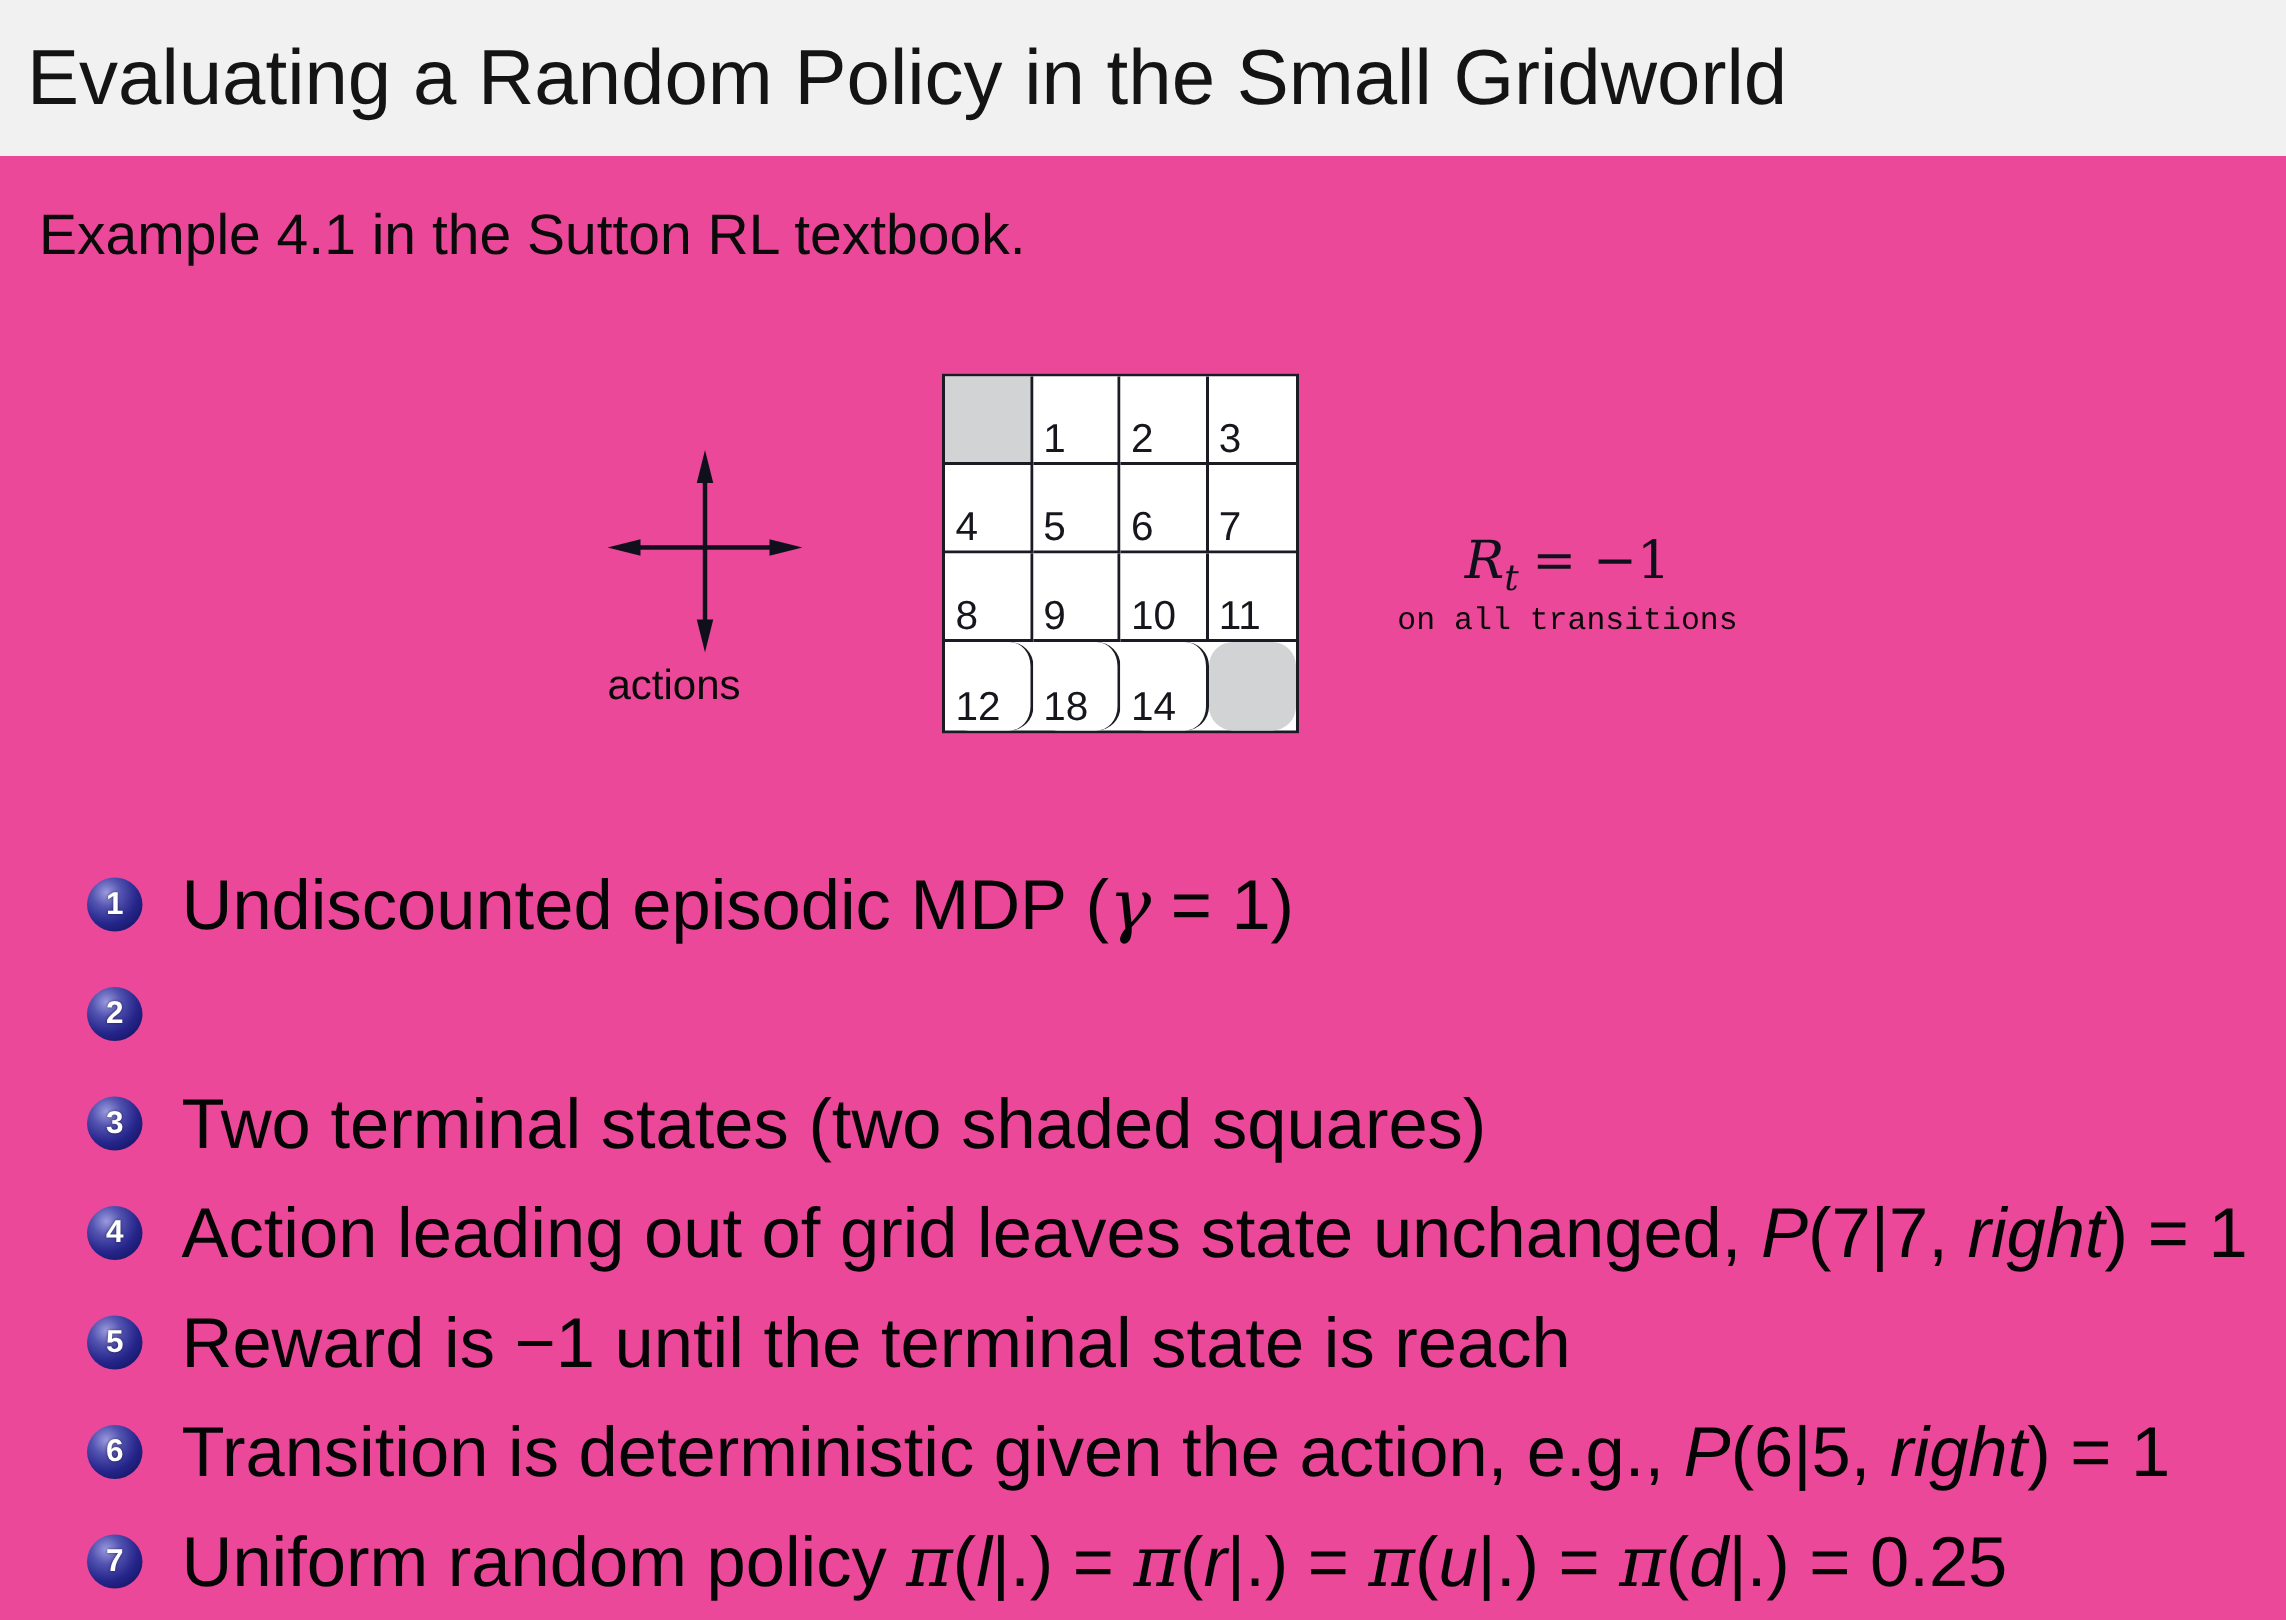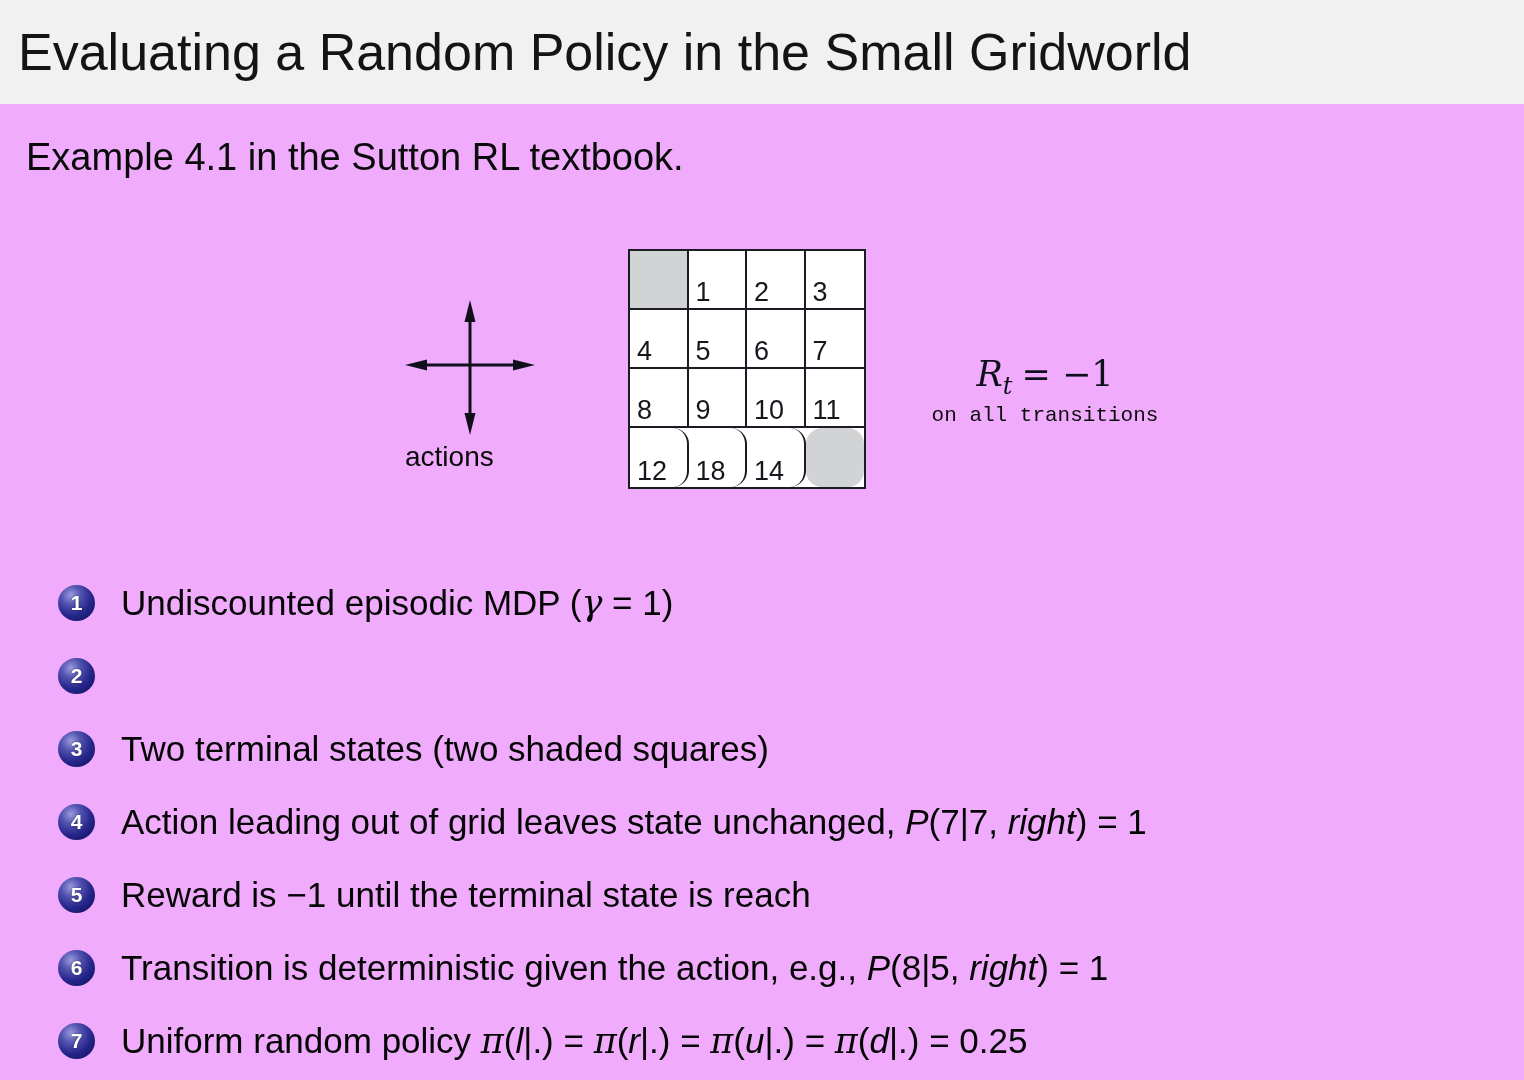--- a/index.html
+++ b/index.html
@@ -3,21 +3,21 @@
 <meta charset="utf-8">
 <style>
   * { margin: 0; padding: 0; box-sizing: border-box; }
   html, body { background: #ffffff; }
   body {
     width: 1524px; height: 1080px;
     font-family: "Liberation Sans", "DejaVu Sans", sans-serif;
     color: #050505;
     overflow: hidden;
   }
-  .slide { position: relative; width: 1524px; height: 1080px; background: #f0abfc; }
+  .slide { position: relative; width: 1524px; height: 1080px; background: #ec4899; }
 
   
   .title-bar {
     position: absolute; left: 0; top: 0; width: 1524px; height: 104px;
     background: #f1f1f1; display: flex; align-items: center;
   }
   .title-bar h1 {
     font-size: 52px; font-weight: 500; letter-spacing: 0px;
     color: #141414; padding-left: 18px; white-space: nowrap;
   }
@@ -60,21 +60,21 @@
   
   .list { position: absolute; left: 58px; top: 566px; width: 1460px; list-style: none; }
   .item { height: 73px; display: flex; align-items: center; gap: 26px; }
   .ball {
     flex: 0 0 auto; width: 37px; height: 36px; border-radius: 50%;
     background: radial-gradient(circle at 35% 28%, #9a9ade 0%, #5252b0 28%, #26268c 58%, #0c0c52 100%);
     color: #ffffff; font-size: 21px; font-weight: bold;
     display: flex; align-items: center; justify-content: center;
     text-shadow: 0 0 2px rgba(0,0,20,0.6);
   }
-  .item-text { font-size: 35px; white-space: nowrap; color: #050505; }
+  .item-text { font-size: 47px; white-space: nowrap; color: #050505; }
   .item-text .mi { font-style: italic; }
   .item-text .mg { font-family: "DejaVu Serif", "Liberation Serif", serif; font-style: italic; }
 </style>
 </head>
 <body>
 
 <div class="slide">
 
   <header class="title-bar">
     <h1>Evaluating a Random Policy in the Small Gridworld</h1>
@@ -165,21 +165,21 @@
       <li class="item">
         <span class="ball">4</span>
         <span class="item-text"><span>Action leading out of grid leaves state unchanged, </span><span class="mi">P</span><span>(7|7, </span><span class="mi">right</span><span>) = 1</span></span>
       </li>
       <li class="item">
         <span class="ball">5</span>
         <span class="item-text"><span>Reward is −1 until the terminal state is reach</span></span>
       </li>
       <li class="item">
         <span class="ball">6</span>
-        <span class="item-text"><span>Transition is deterministic given the action, e.g., </span><span class="mi">P</span><span>(8|5, </span><span class="mi">right</span><span>) = 1</span></span>
+        <span class="item-text"><span>Transition is deterministic given the action, e.g., </span><span class="mi">P</span><span>(6|5, </span><span class="mi">right</span><span>) = 1</span></span>
       </li>
       <li class="item">
         <span class="ball">7</span>
         <span class="item-text"><span>Uniform random policy </span><span class="mg">π</span><span>(</span><span class="mi">l</span><span>|.) = </span><span class="mg">π</span><span>(</span><span class="mi">r</span><span>|.) = </span><span class="mg">π</span><span>(</span><span class="mi">u</span><span>|.) = </span><span class="mg">π</span><span>(</span><span class="mi">d</span><span>|.) = 0.25</span></span>
       </li>
     </ol>
 
 </div>
 
 </body></html>

